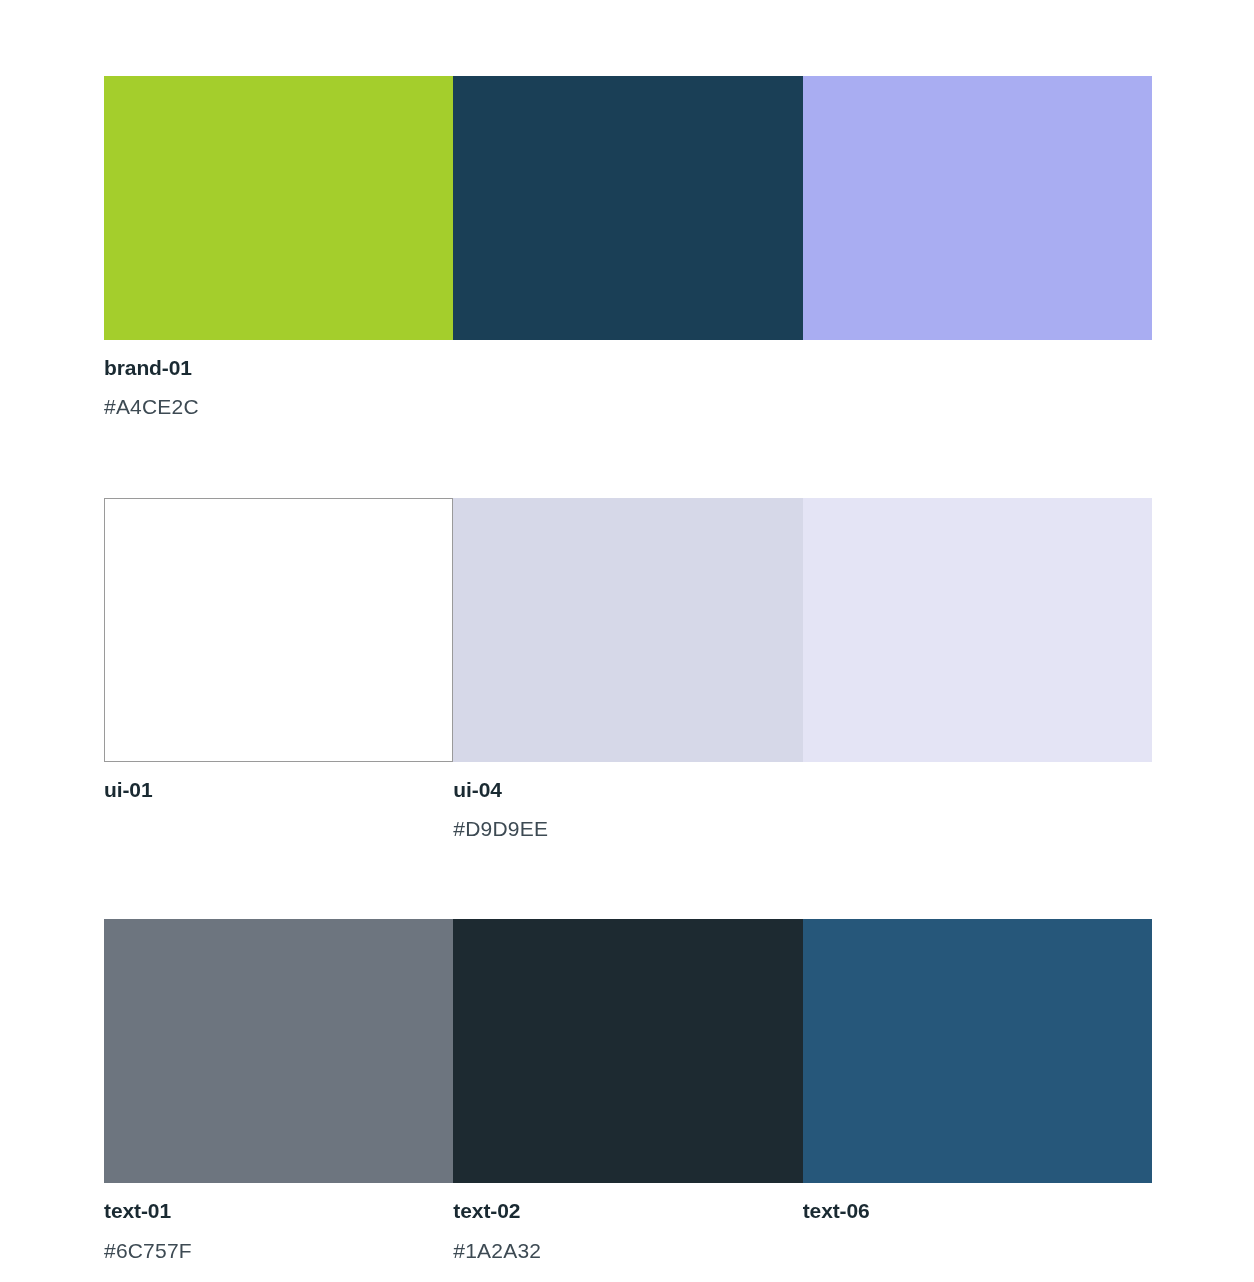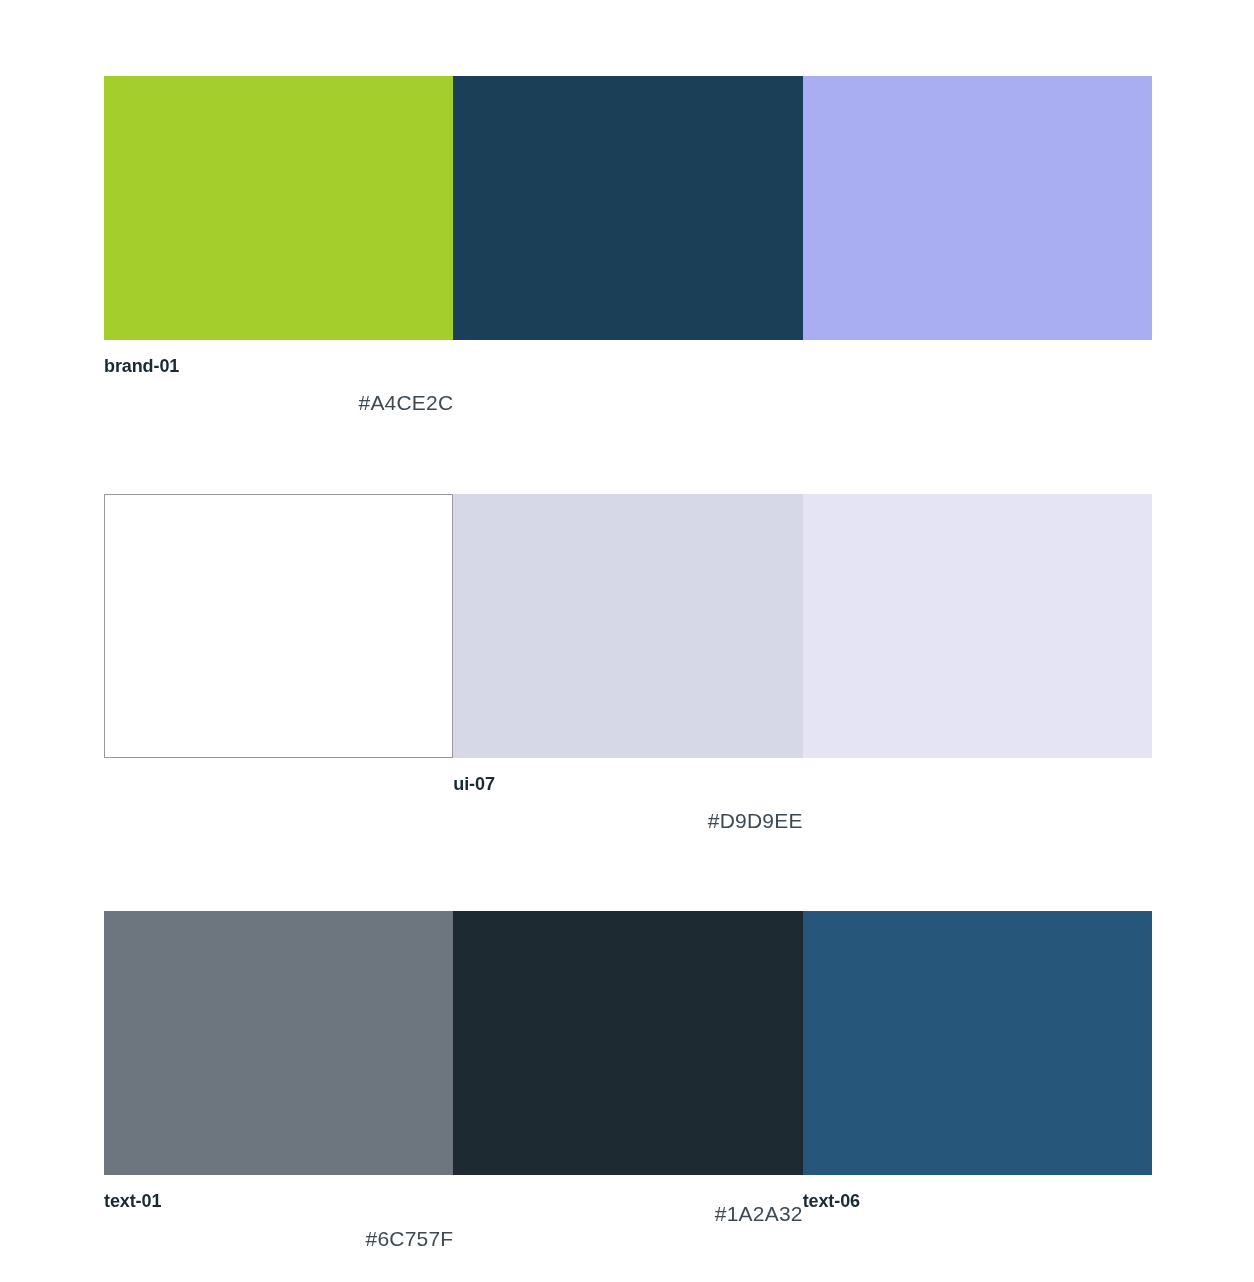--- a/index.html
+++ b/index.html
@@ -38,34 +38,33 @@
   .labels {
     display: flex;
     width: 1048px;
   }
   .label-cell {
     width: 349.333px;
     box-sizing: border-box;
     padding-top: 14px;
   }
   .swatch-name {
-    font-size: 18px;
+    font-size: 21px;
     font-weight: bold;
     color: #1A2A32;
     line-height: 1.35;
     letter-spacing: -0.1px;
   }
   .swatch-hex {
     font-size: 21px;
     font-weight: normal;
     color: #3D4A53;
     line-height: 1.35;
     margin-top: 11px;
     letter-spacing: 0.2px;
-    text-align: right;
   }
   .row-spacer {
     height: 76px;
   }
 </style>
 </head>
 <body>
 
 <div class="palette">
 
@@ -86,42 +85,44 @@
   <div class="row-spacer"></div>
 
   <div class="swatch-row">
     <div class="chips">
       <div class="chip bordered" style="background-color: rgb(255, 255, 255);"></div>
       <div class="chip" style="background-color: rgb(214, 216, 232);"></div>
       <div class="chip" style="background-color: rgb(228, 228, 245);"></div>
     </div>
     <div class="labels">
       <div class="label-cell">
+        <div class="swatch-name">ui-01</div>
       </div>
       <div class="label-cell">
-        <div class="swatch-name">ui-07</div>
+        <div class="swatch-name">ui-04</div>
         <div class="swatch-hex">#D9D9EE</div>
       </div>
     </div>
   </div>
 
   <div class="row-spacer"></div>
 
   <div class="swatch-row">
     <div class="chips">
       <div class="chip" style="background-color: rgb(109, 117, 127);"></div>
       <div class="chip" style="background-color: rgb(29, 42, 49);"></div>
       <div class="chip" style="background-color: rgb(38, 87, 122);"></div>
     </div>
     <div class="labels">
       <div class="label-cell">
         <div class="swatch-name">text-01</div>
         <div class="swatch-hex">#6C757F</div>
       </div>
       <div class="label-cell">
+        <div class="swatch-name">text-02</div>
         <div class="swatch-hex">#1A2A32</div>
       </div>
       <div class="label-cell">
         <div class="swatch-name">text-06</div>
       </div>
     </div>
   </div>
 
 </div>
 

